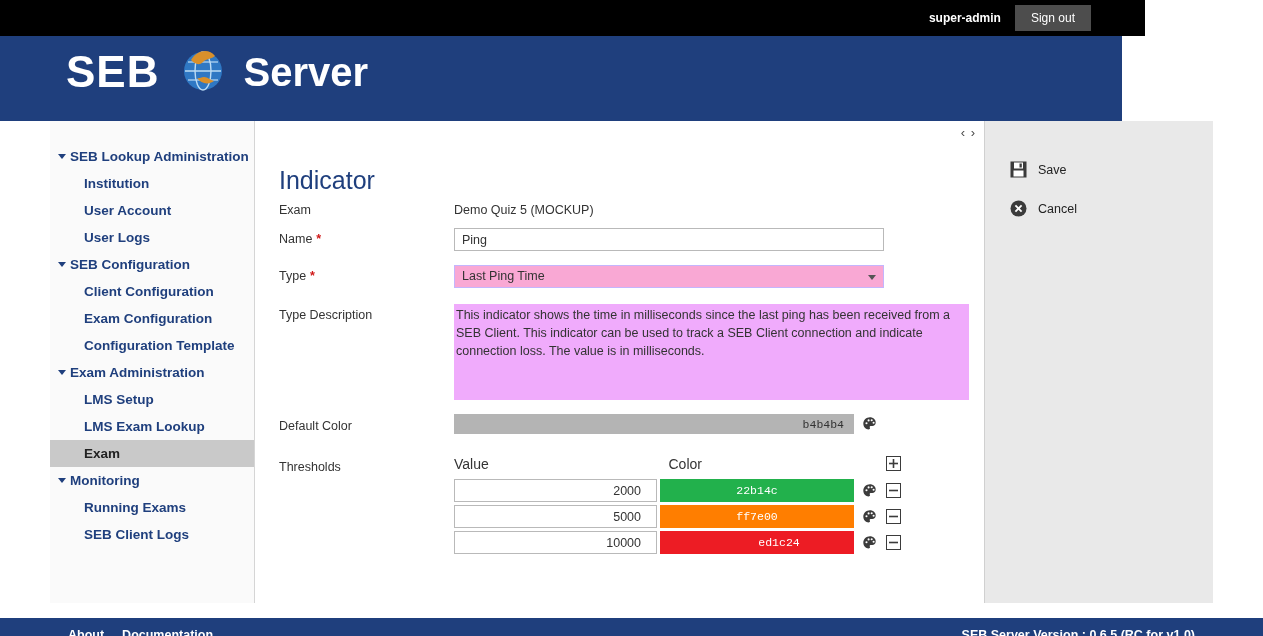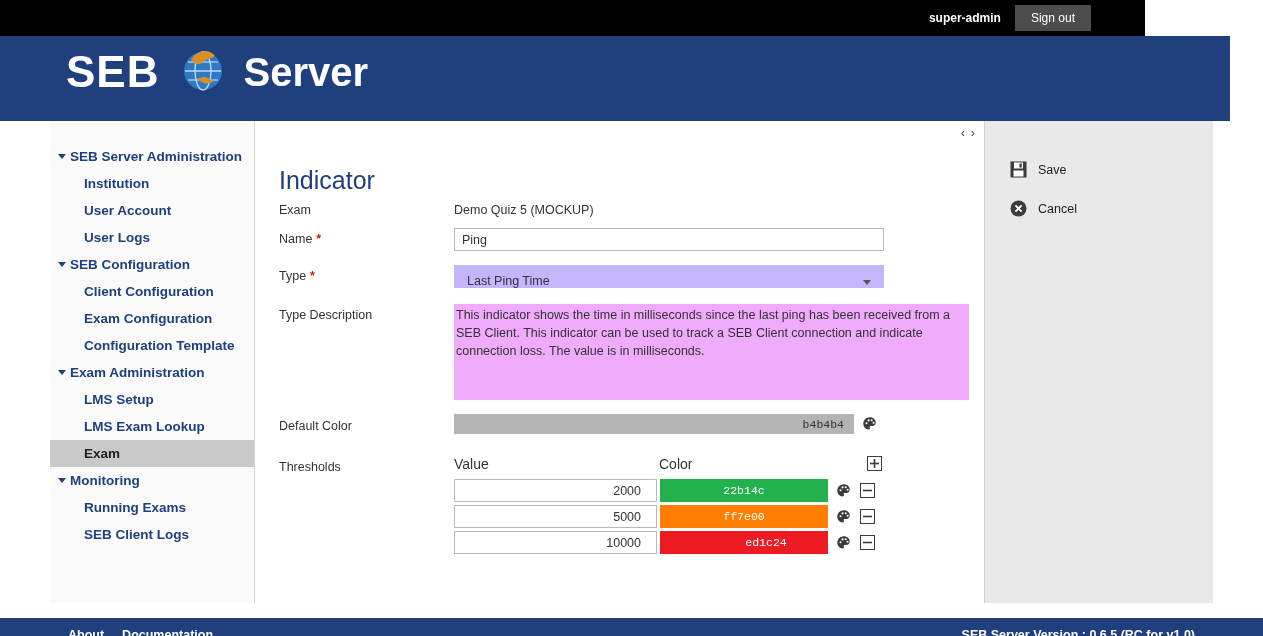--- a/index.html
+++ b/index.html
@@ -24,21 +24,21 @@
   }
   .signout-btn {
     background: #4d4d4d; color: #ffffff; border: none;
     font-size: 12px; font-family: "Liberation Sans", sans-serif;
     height: 26px; padding: 0 16px; margin-right: 54px;
     cursor: pointer;
   }
 
   
   .header {
-    position: absolute; left: 0; top: 36px; width: 1230px; height: 85px;
+    position: absolute; left: 0; top: 36px; width: 1122px; height: 85px;
     background: #1f3f7d;
   }
   .brand {
     position: absolute; left: 66px; top: 8px;
     display: flex; align-items: center;
   }
   .brand .seb {
     color: #ffffff; font-size: 44px; font-weight: bold; letter-spacing: 1px;
     line-height: 1;
   }
@@ -107,21 +107,21 @@
   .value-static { font-size: 12.5px; color: #333333; padding-top: 4px; }
 
   .text-input {
     width: 430px; height: 23px;
     border: 1px solid #b9b9b9; background: #ffffff;
     font-size: 12.5px; color: #333333;
     padding: 0 7px; font-family: "Liberation Sans", sans-serif;
   }
   .select-wrap {
     width: 430px; height: 23px; position: relative;
-    border: 6px solid #c4b5fd; background: #c4b5fd;
+    border: 1px solid #c4b5fd; background: #f9a8d4;
   }
   .select-wrap .sel-text {
     font-size: 12.5px; color: #333333;
     line-height: 21px; padding-left: 7px;
   }
   .select-wrap .caret {
     position: absolute; right: 7px; top: 9px;
     width: 0; height: 0;
     border-left: 4px solid transparent;
     border-right: 4px solid transparent;
@@ -152,21 +152,21 @@
   .thr-head .h-val { width: 205px; }
   .thr-head .h-col { width: 205px; }
   .thr-row { display: flex; align-items: center; margin-bottom: 3px; }
   .thr-value {
     width: 203px; height: 23px;
     border: 1px solid #b9b9b9; background: #ffffff;
     font-size: 12.5px; color: #333333; text-align: right;
     padding: 0 15px; font-family: "Liberation Sans", sans-serif;
   }
   .thr-color {
-    width: 168px; height: 23px; margin-left: 3px;
+    width: 194px; height: 23px; margin-left: 3px;
     display: flex; align-items: center; justify-content: center;
     font-family: "Liberation Mono", monospace; font-size: 11.5px;
   }
   .thr-btn { margin-left: 8px; cursor: pointer; line-height: 0; }
   .addrow { margin-left: 3px; }
 
   
   .actions {
     position: absolute; left: 986px; top: 121px; width: 227px; height: 482px;
     background: #e9e9e9;
@@ -224,21 +224,21 @@
     </div>
   </div>
 
   <div class="pageband"></div>
   <div class="contentarea"></div>
 
   <nav class="sidebar">
 
     <div class="nav-group">
       <span class="tri"></span>
-      <span>SEB Server Administration</span>
+      <span>SEB Lookup Administration</span>
     </div>
     <div class="nav-item">Institution</div>
     <div class="nav-item">User Account</div>
     <div class="nav-item">User Logs</div>
 
     <div class="nav-group">
       <span class="tri"></span>
       <span>SEB Configuration</span>
     </div>
     <div class="nav-item">Client Configuration</div>

